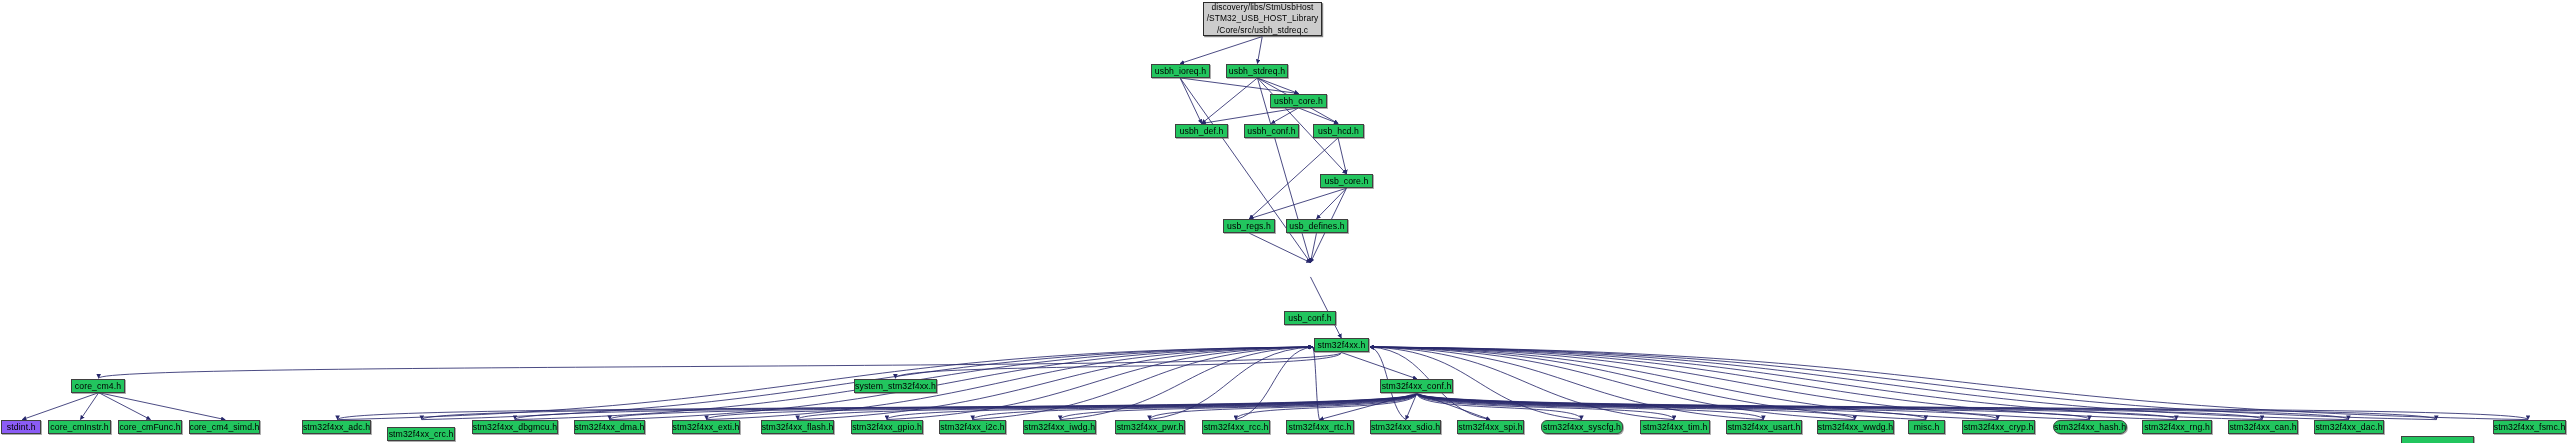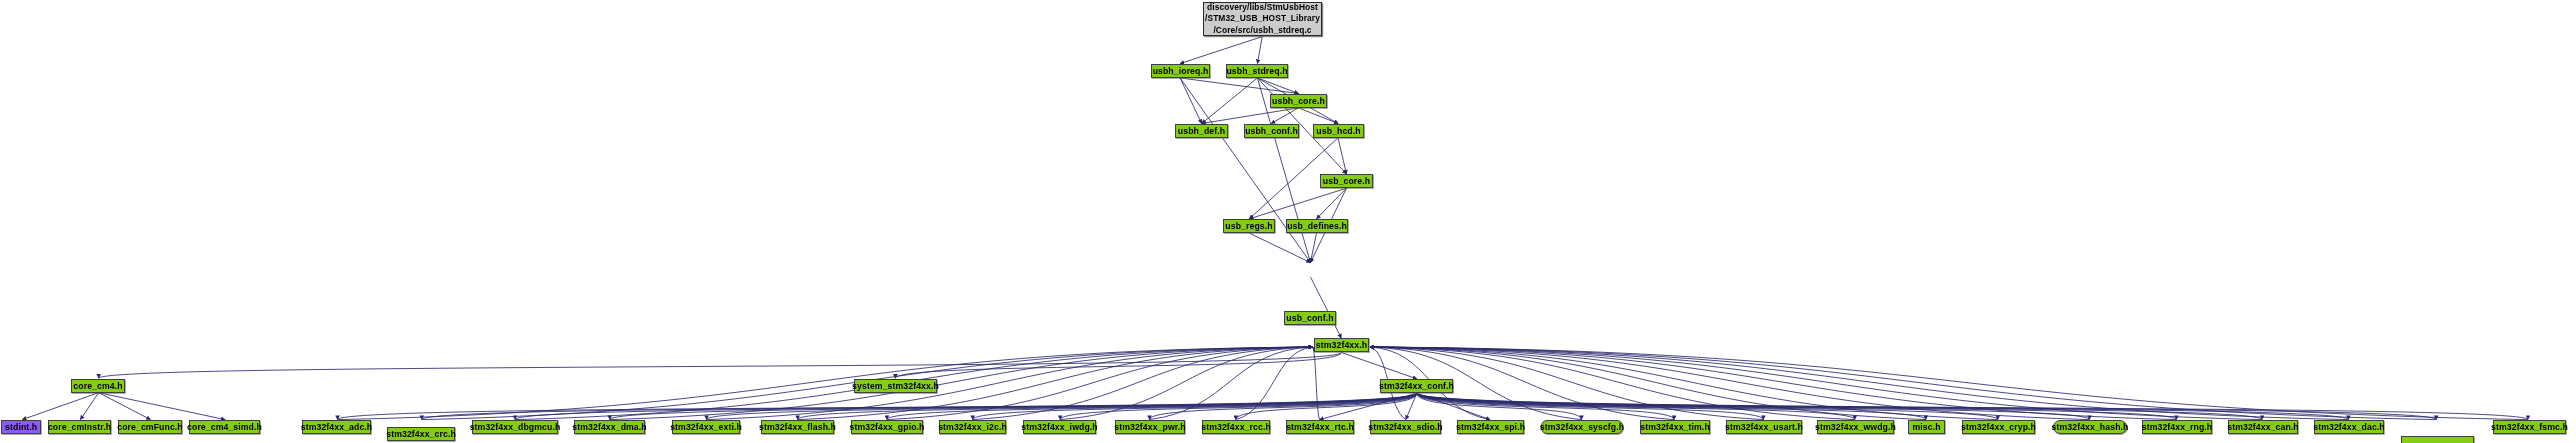--- a/index.html
+++ b/index.html
@@ -7,35 +7,34 @@
     padding: 0;
     background: #ffffff;
   }
   #graph-root {
     position: relative;
     width: 2576px;
     height: 443px;
     background: #ffffff;
     font-family: "Liberation Sans", sans-serif;
     overflow: hidden;
-    font-weight: bold;
   }
   #edge-layer {
     position: absolute;
     left: 0;
     top: 0;
     width: 2576px;
     height: 443px;
     pointer-events: none;
   }
   .gnode {
     position: absolute;
     box-sizing: border-box;
     border: 0.6px solid #404040;
-    background: #84cc16;
+    background: #22c55e;
     color: #000000;
     display: flex;
     flex-direction: column;
     align-items: center;
     justify-content: center;
     text-align: center;
     font-size: 8.7px;
     line-height: 1.24;
     letter-spacing: 0.1px;
     white-space: pre;

